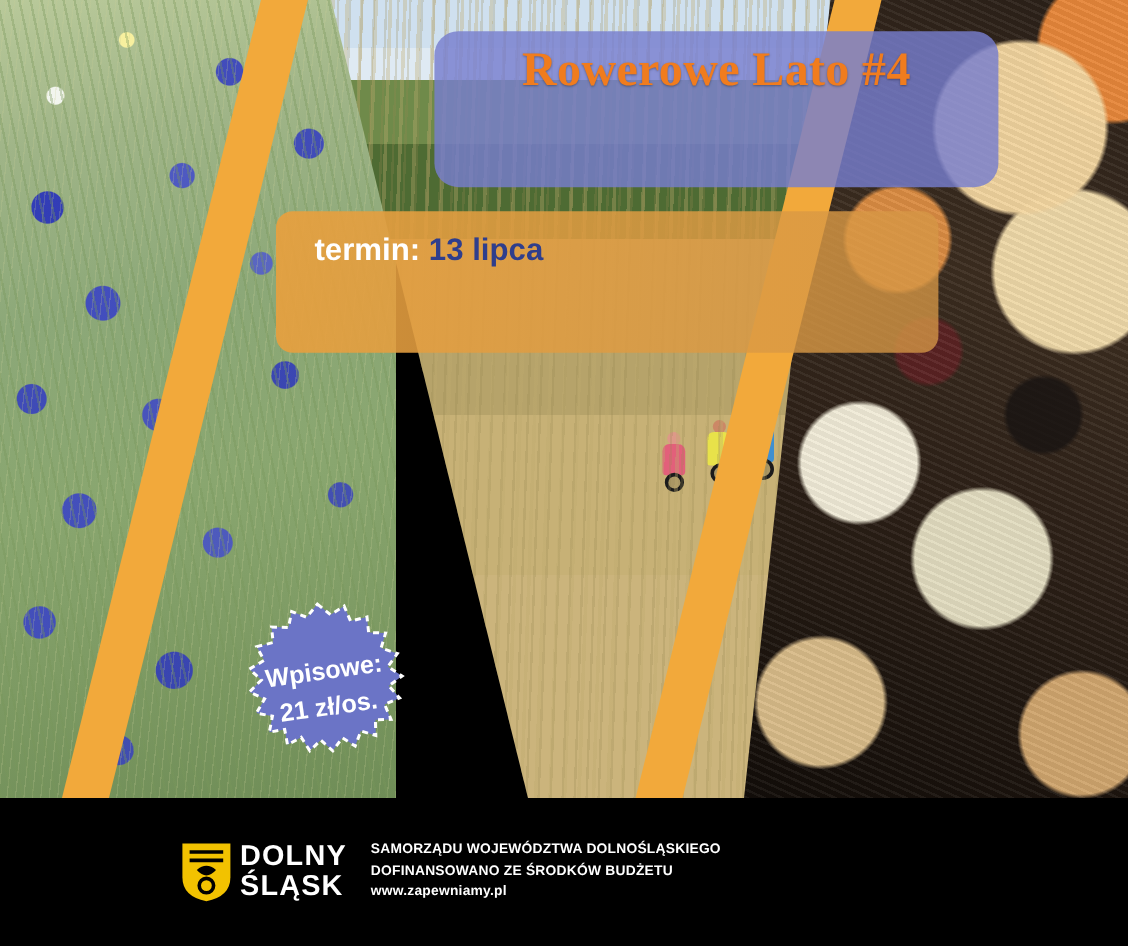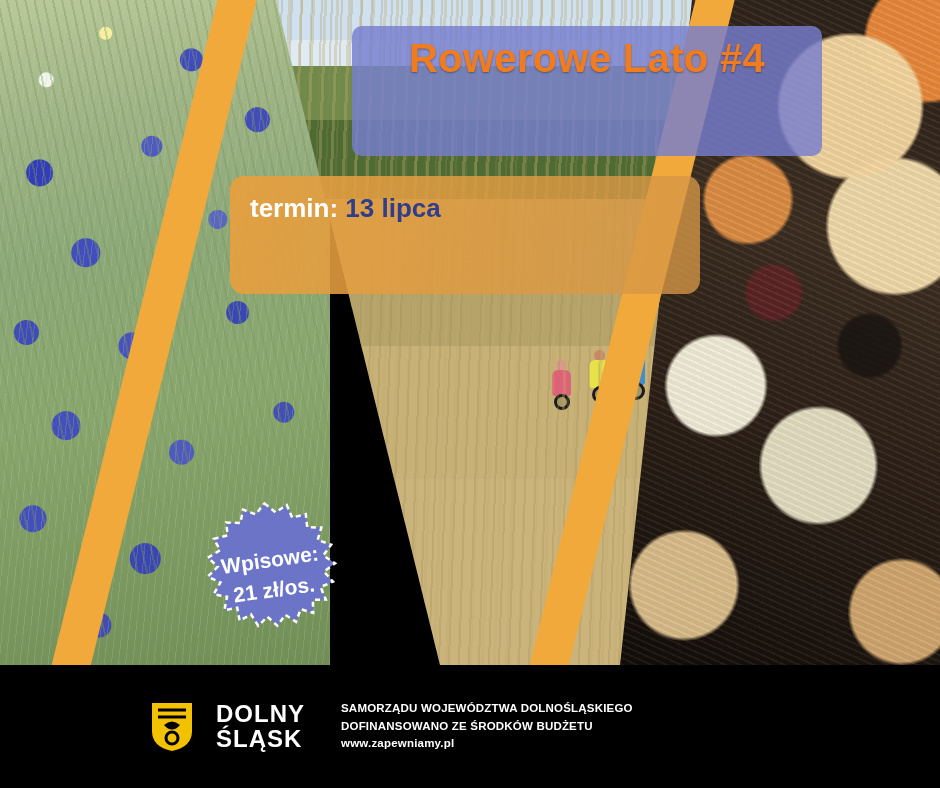--- a/index.html
+++ b/index.html
@@ -79,37 +79,37 @@
       repeating-linear-gradient(24deg, rgba(255,255,255,.05) 0 2px, rgba(0,0,0,.05) 2px 6px);
   }
 
   
   .divider { position:absolute; top:-40px; height:760px; width:38px; background:#F2A93B; }
   .div-a { left:228px; transform:rotate(14deg); transform-origin:top center; }
   .div-b { left:706px; transform:rotate(14deg); transform-origin:top center; }
 
   
   .title-box {
-    position:absolute; left:352px; top:26px; width:470px; height:130px;
-    background:rgba(118,126,206,.82); border-radius:10px;
-    padding:10px 22px 0 22px; text-align:center;
+    position:absolute; left:362px; top:26px; width:470px; height:130px;
+    background:rgba(118,126,206,.82); border-radius:20px;
+    padding:10px 22px 0 22px; text-align:center;font-family:Liberation Serif, serif;
   }
   .title-main {
     font-size:40px; font-weight:bold; color:#F07C1E; letter-spacing:.3px;
     text-shadow:0 1px 2px rgba(0,0,0,.35); line-height:1.1;
   }
   .title-sub {
     margin-top:10px; font-size:30px; font-weight:bold; color:#ffffff;
     text-shadow:0 1px 2px rgba(0,0,0,.35);
   }
 
   .info-box {
-    position:absolute; left:230px; top:176px; width:470px; height:118px;
+    position:absolute; left:230px; top:176px; width:552px; height:118px;
     background:linear-gradient(100deg, rgba(232,160,62,.92), rgba(212,150,70,.78));
-    border-radius:14px; padding:14px 20px;
+    border-radius:14px; padding:14px 32px;
   }
   .info-line { color:#ffffff; font-weight:bold; font-size:26px; line-height:1.45; }
   .info-line .hl { color:#2F3E8C; }
   .info-note { color:#ffffff; font-size:17px; font-weight:bold; margin-top:6px; }
 
   
   .badge-wrap { position:absolute; left:188px; top:500px; width:168px; height:150px; }
   .badge-wrap svg { position:absolute; inset:0; }
   .badge-text {
     position:absolute; inset:0; display:flex; flex-direction:column;
@@ -120,21 +120,21 @@
 
   
   .crowd { position:absolute; left:240px; top:320px; width:480px; height:345px; }
   .rider { position:absolute; }
   .rider .torso { position:absolute; border-radius:6px 6px 3px 3px; }
   .rider .head { position:absolute; border-radius:50%; }
   .rider .wheel { position:absolute; border:3px solid #1b1b1b; border-radius:50%; background:rgba(0,0,0,.15); }
 
   
   .footer { position:absolute; left:0; top:665px; width:940px; height:123px; background:#000; }
-  .footer-inner { display:flex; align-items:center; height:123px; padding-left:150px; gap:22px; }
+  .footer-inner { display:flex; align-items:center; height:123px; padding-left:150px; gap:6px; }
   .crest { width:44px; height:52px; }
   .ds-text { color:#fff; line-height:1.02; }
   .ds-text .l1 { font-size:24px; font-weight:bold; letter-spacing:1px; }
   .ds-text .l2 { font-size:24px; font-weight:bold; letter-spacing:1px; }
   .fund { color:#fff; font-size:11.5px; font-weight:bold; line-height:1.55; letter-spacing:.2px; margin-left:14px; }
   .fund .url { font-weight:bold; }
 </style>
 </head>
 <body>
 

